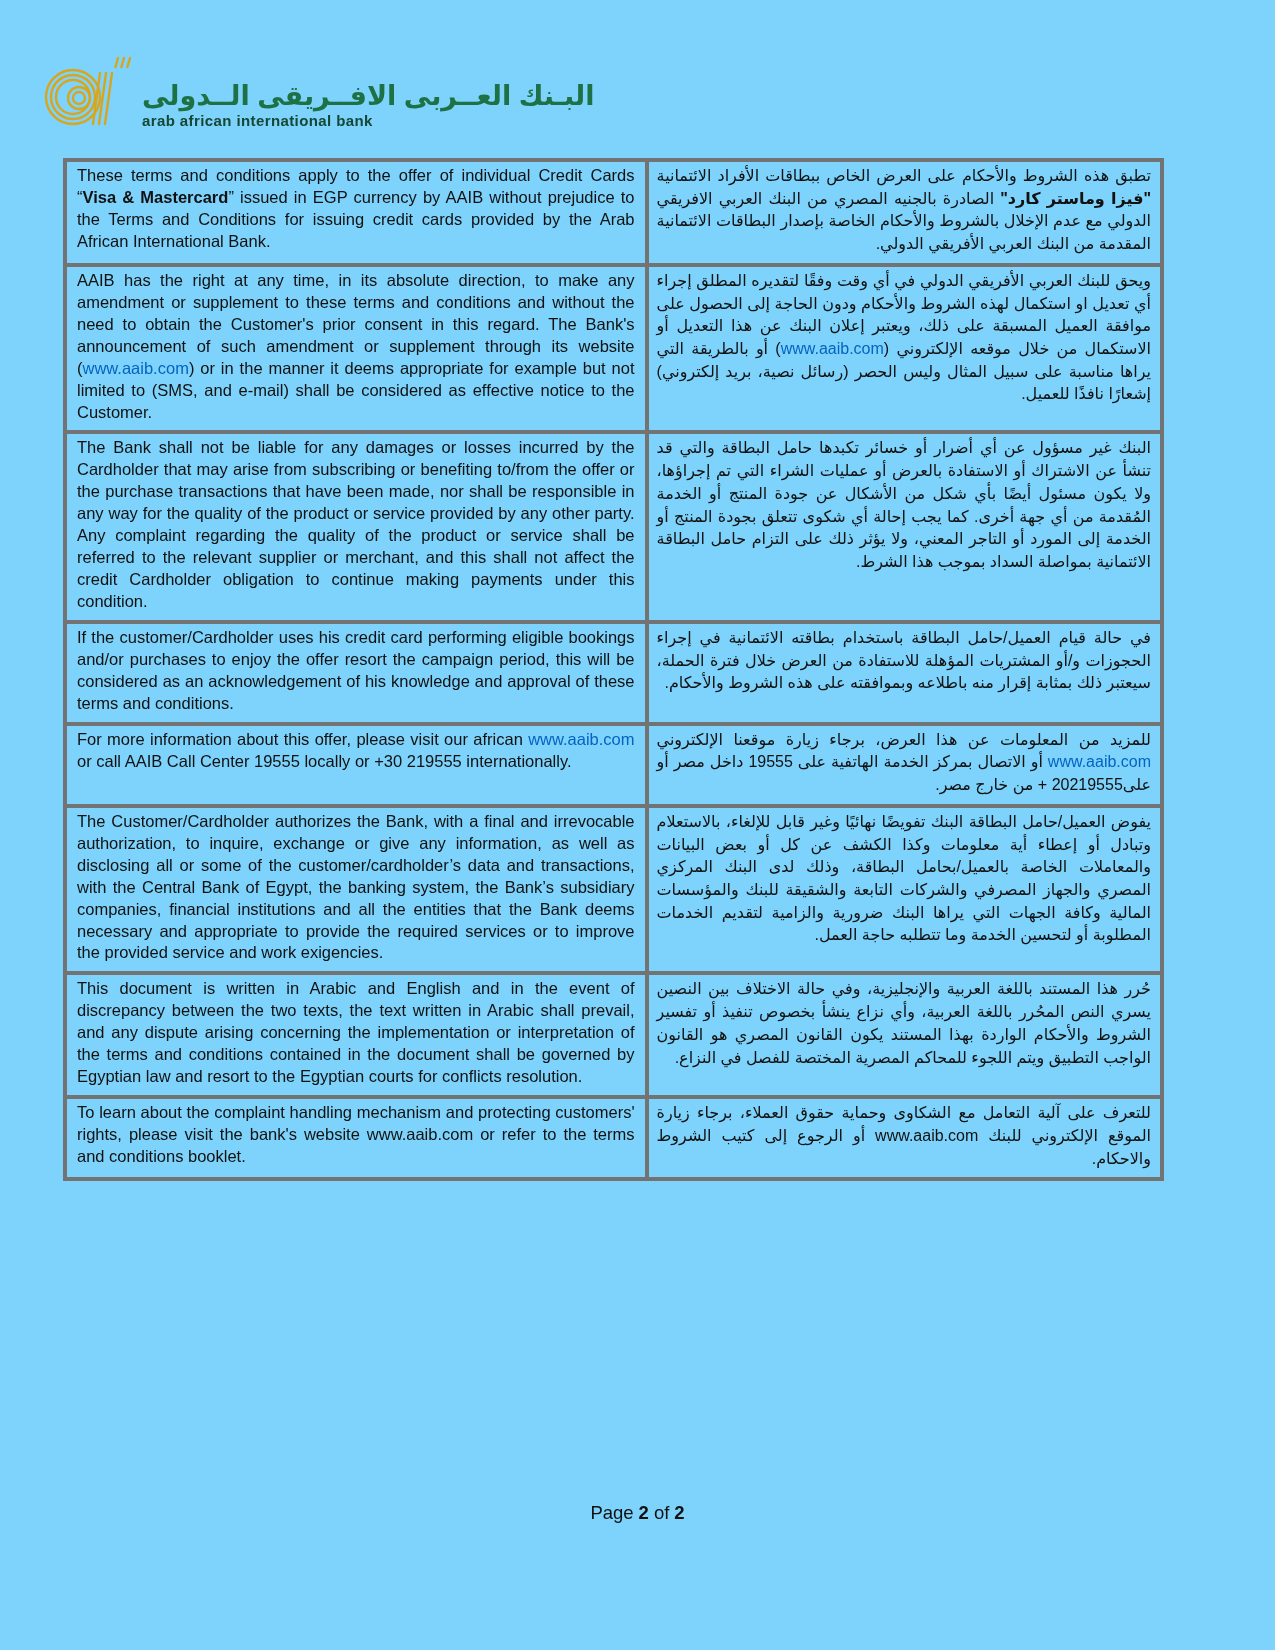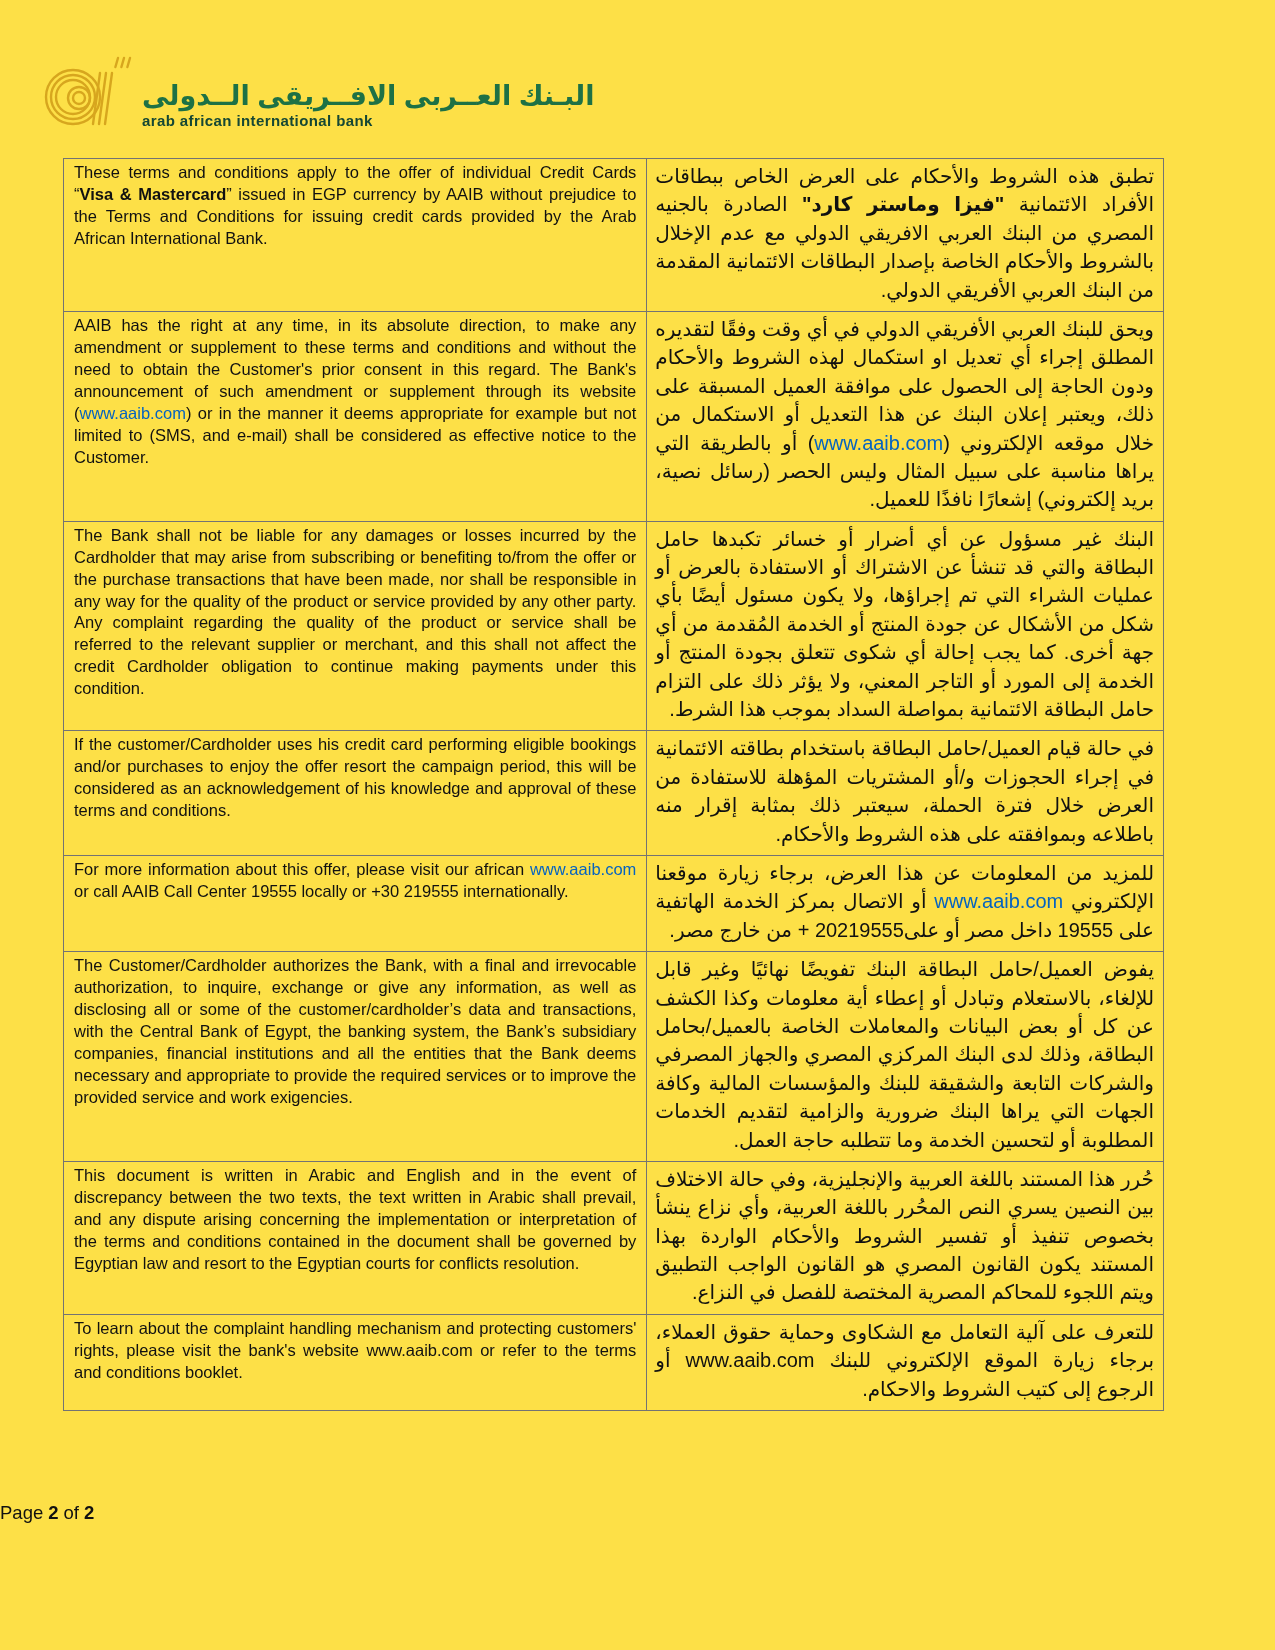--- a/index.html
+++ b/index.html
@@ -1,20 +1,20 @@
 <!DOCTYPE html>
 <html><head>
 <meta charset="utf-8">
 <style>
   html,body { margin:0; padding:0; background:#ffffff; }
   .page {
     position:relative;
     width:1275px;
     height:1650px;
-    background:#fde047;
+    background:#7dd3fc;
     font-family:"Liberation Sans","DejaVu Sans",sans-serif;
     overflow:hidden;
   }
   
   .logo {
     position:absolute; left:40px; top:50px;
     display:flex; align-items:flex-end; gap:6px;
   }
   .logo-mark { flex:0 0 auto; }
   .logo-text { display:flex; flex-direction:column; padding-bottom:1px; }
@@ -25,43 +25,43 @@
   .logo-en {
     font-size:15px; font-weight:bold; color:#154734;
     letter-spacing:0.4px; line-height:1.1; white-space:nowrap;
   }
   
   .terms-table {
     position:absolute; left:63px; top:158px; width:1101px;
     border-collapse:collapse; table-layout:fixed;
   }
   .terms-table td {
-    border:1px solid #737373;
+    border:4px solid #737373;
     vertical-align:top;
     color:#111111;
   }
   .cell-en {
     width:53%;
     padding:3px 10px 7px 10px;
     font-size:16.5px; line-height:1.33;
     text-align:justify;
   }
   .cell-ar {
     width:47%;
     padding:3px 9px 7px 8px;
     direction:rtl;
-    font-size:20px; line-height:1.42;
+    font-size:16px; line-height:1.42;
     text-align:justify;
   }
   .b { font-weight:bold; }
   .link { color:#0563C1; cursor:pointer; }
   
   .footer {
     position:absolute; top:1502px; left:0; width:100%;
-    display:flex; gap:5px;
+    display:flex; justify-content:center; gap:5px;
     font-size:18.5px; color:#111111;
   }
 </style>
 </head>
 <body>
 
 <div class="page">
 
   <div class="logo">
     <svg class="logo-mark" width="96" height="80" viewBox="0 0 96 80" aria-hidden="true">

